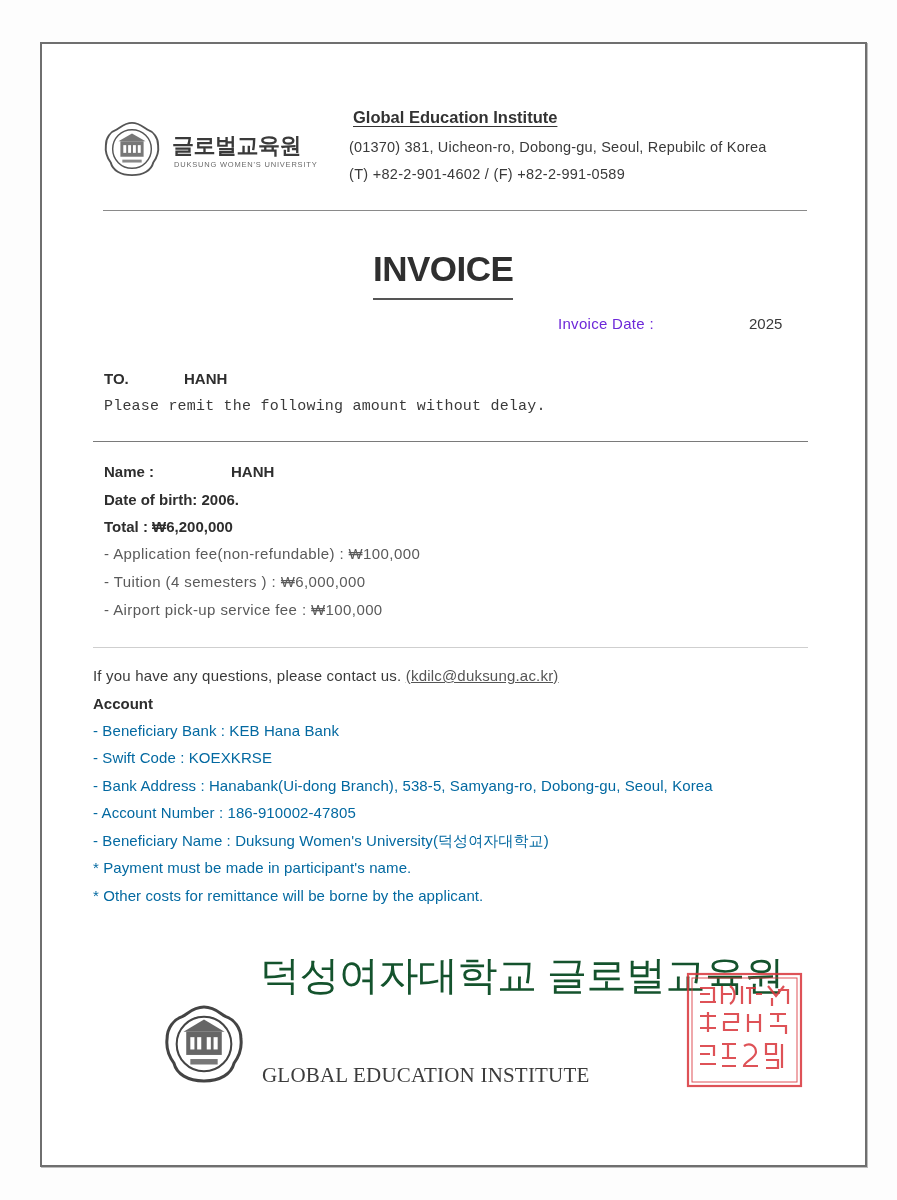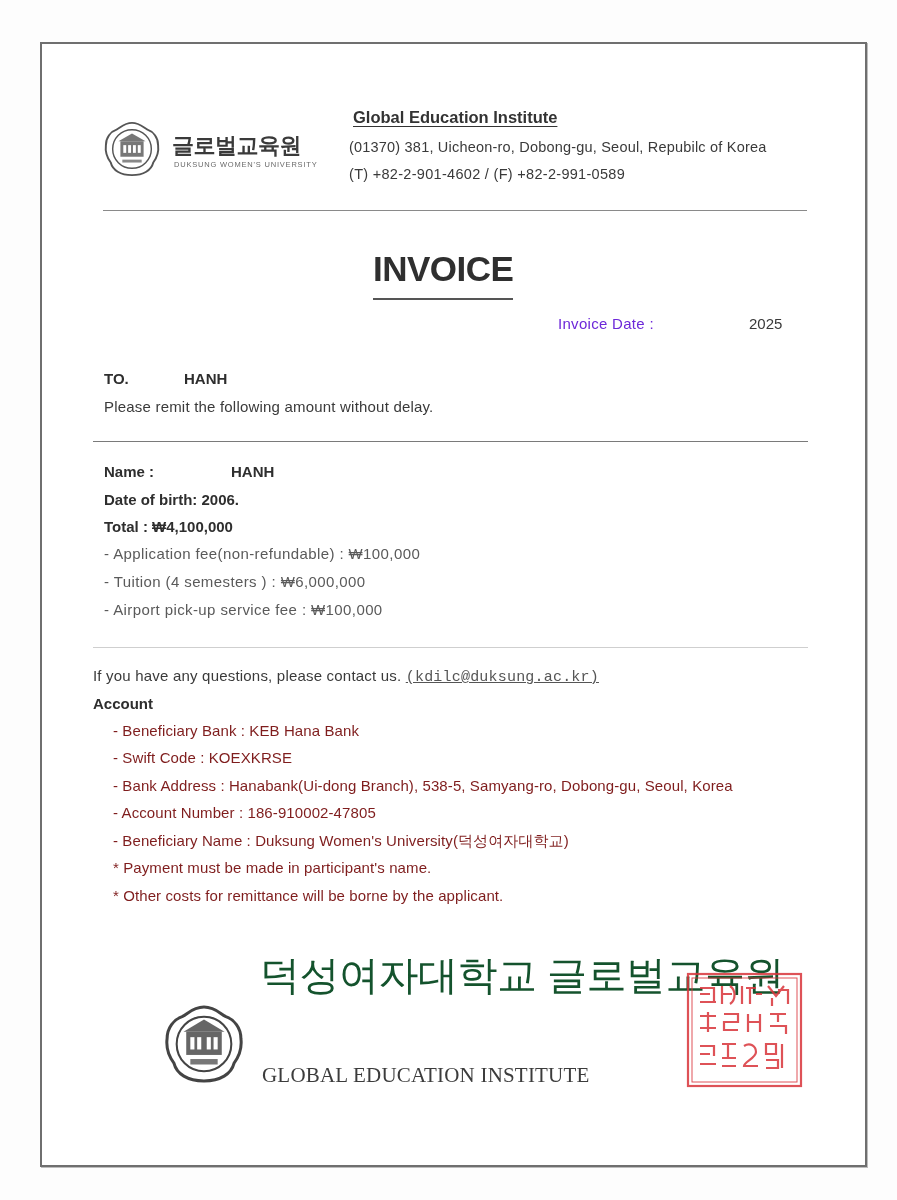--- a/index.html
+++ b/index.html
@@ -24,31 +24,31 @@
   .rule.r1 { left: 103px; top: 210px; width: 704px; }
   .rule.r2 { left: 93px; top: 441px; width: 715px; background: #7a7a7a; }
   .rule.r3 { left: 93px; top: 647px; width: 715px; background: #cfcfcf; }
 
   .invoice-title { position: absolute; left: 373px; top: 248px; font-size: 35px; font-weight: bold; color: #2f2f2f; letter-spacing: -0.5px; border-bottom: 2px solid #555; padding-bottom: 8px; line-height: 42px; }
   .inv-date-label { position: absolute; left: 558px; top: 315px; font-size: 15px; color: #6d28d9; letter-spacing: 0.3px; }
   .inv-date-val { position: absolute; left: 749px; top: 315px; font-size: 15px; color: #3a3a3a; }
 
   .to-label { position: absolute; left: 104px; top: 370px; font-size: 15px; font-weight: bold; color: #2e2e2e; }
   .to-name { position: absolute; left: 184px; top: 370px; font-size: 15px; font-weight: bold; color: #2e2e2e; }
-  .remit-note { position: absolute; left: 104px; top: 398px; font-size: 15px; color: #3a3a3a; letter-spacing: 0.2px; }
+  .remit-note { position: absolute; left: 104px; top: 398px; font-size: 15px; color: #3a3a3a; letter-spacing: 0.2px; font-family: Liberation Mono, monospace; }
 
   .detail { position: absolute; left: 104px; font-size: 15px; color: #2e2e2e; }
   .detail.b { font-weight: bold; }
   .detail .val { position: absolute; left: 127px; }
   .fee { position: absolute; left: 104px; font-size: 15px; color: #5a5a5a; letter-spacing: 0.4px; }
 
   .contact { position: absolute; left: 93px; top: 667px; font-size: 15px; color: #3a3a3a; letter-spacing: 0.2px; }
-  .contact .email { color: #555; text-decoration: underline; font-family: Liberation Mono, monospace; }
+  .contact .email { color: #555; text-decoration: underline; }
   .acct-head { position: absolute; left: 93px; top: 695px; font-size: 15px; font-weight: bold; color: #2e2e2e; }
-  .acct-line { position: absolute; left: 93px; font-size: 15px; color: #7f1d1d; letter-spacing: 0.1px; white-space: nowrap; margin-left: 20px; }
+  .acct-line { position: absolute; left: 93px; font-size: 15px; color: #0369a1; letter-spacing: 0.1px; white-space: nowrap; }
 
   
   .logo-big { position: absolute; left: 163px; top: 1003px; width: 82px; height: 82px; }
   .foot-ko { position: absolute; left: 260px; top: 948px; font-family: Liberation Sans, sans-serif; font-size: 40px; color: #14532d; letter-spacing: -0.5px; }
   .foot-en { position: absolute; left: 262px; top: 1063px; font-family: "Liberation Serif", "DejaVu Serif", serif; font-size: 21px; color: #3c3c3c; letter-spacing: 0.2px; }
   .seal { position: absolute; left: 686px; top: 972px; width: 117px; height: 116px; opacity: 0.85; }
 </style>
 </head>
 <body>
 
@@ -87,21 +87,21 @@
 <div class="to-name">HANH</div>
 <div class="remit-note">Please remit the following amount without delay.</div>
 
 <div class="rule r2"></div>
 
 <div class="detail b" style="top:463px;">
   <span>Name :</span>
   <span class="val">HANH</span>
 </div>
 <div class="detail b" style="top:491px;">Date of birth: 2006.</div>
-<div class="detail b" style="top:518px;">Total : ₩4,100,000</div>
+<div class="detail b" style="top:518px;">Total : ₩6,200,000</div>
 <div class="fee" style="top:545px;">- Application fee(non-refundable) : ₩100,000</div>
 <div class="fee" style="top:573px;">- Tuition (4 semesters ) : ₩6,000,000</div>
 <div class="fee" style="top:601px;">- Airport pick-up service fee : ₩100,000</div>
 
 <div class="rule r3"></div>
 
 <div class="contact">
   <span>If you have any questions, please contact us. </span><span class="email">(kdilc@duksung.ac.kr)</span>
 </div>
 <div class="acct-head">Account</div>

